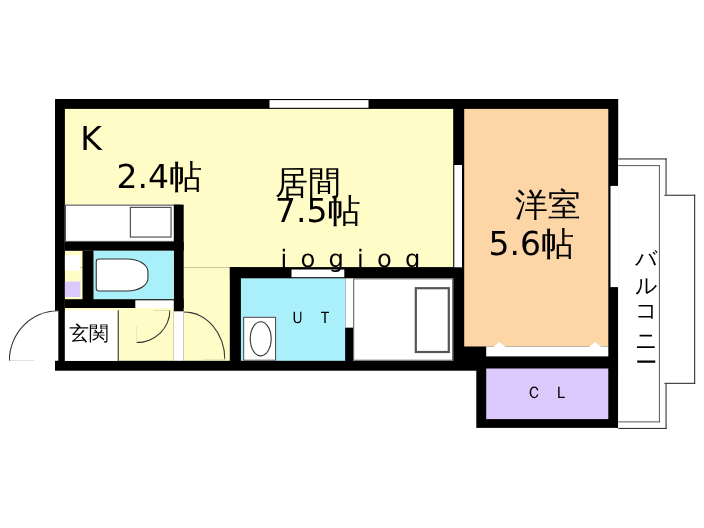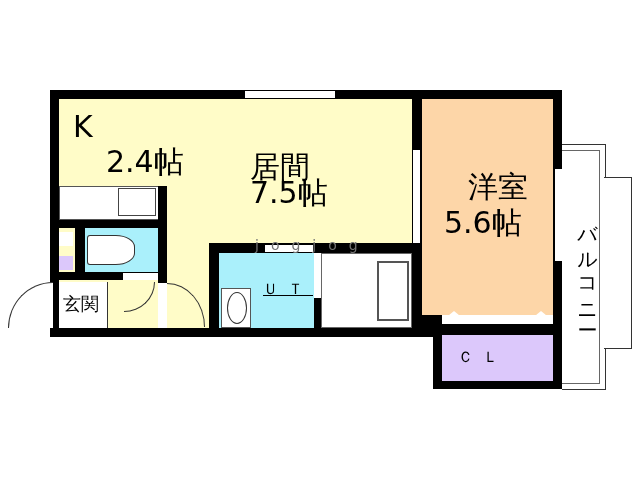--- a/index.html
+++ b/index.html
@@ -41,44 +41,44 @@
 <div class="label mid" style="left:63px;top:296px;">玄関</div>
 <div class="abs" style="left:8px;top:282px;width:45px;height:46px;border:1px solid #333;border-radius:100% 0 0 0;border-bottom:none;border-right:none;background:#fff;"></div>
 <div class="abs" style="left:124px;top:282px;width:31px;height:30px;border-right:1px solid #333;border-bottom:1px solid #333;border-radius:0 0 100% 0;"></div>
 <div class="abs" style="left:158px;top:283px;width:9px;height:45px;background:#fff;"></div>
 <div class="abs" style="left:167px;top:283px;width:38px;height:44px;border-top:1px solid #333;border-right:1px solid #333;border-radius:0 100% 0 0;"></div>
 
 <div class="abs wall" style="left:209px;top:243px;width:212px;height:10px;"></div>
 <div class="abs wall" style="left:209px;top:243px;width:10px;height:90px;"></div>
 <div class="abs" style="left:219px;top:253px;width:95px;height:75px;background:#aaf0fb;"></div>
 <div class="abs win" style="left:265px;top:245px;width:48px;height:7px;border:none;"></div>
-<div class="label sm" style="left:263px;top:282px;text-decoration:underline;">ＵＴ</div>
+<div class="label sm" style="left:263px;top:282px;">ＵＴ</div>
 <div class="abs" style="left:221px;top:288px;width:30px;height:40px;background:#fff;border:1px solid #555;"></div>
 <div class="abs" style="left:227px;top:292px;width:20px;height:32px;border:1px solid #333;border-radius:50%;"></div>
 <div class="abs" style="left:314px;top:253px;width:7px;height:45px;background:#fff;"></div>
 <div class="abs wall" style="left:314px;top:298px;width:7px;height:30px;"></div>
 <div class="abs" style="left:321px;top:253px;width:91px;height:75px;background:#fff;border:1px solid #666;"></div>
 <div class="abs" style="left:377px;top:261px;width:32px;height:60px;background:#fff;border:2px solid #555;"></div>
 
 <div class="label big" style="left:73px;top:112px;">K</div>
 <div class="label big" style="left:66px;top:147px;margin-left:40px;">2.4帖</div>
 <div class="label big" style="left:250px;top:152px;">居間</div>
 <div class="label big" style="left:250px;top:178px;">7.5帖</div>
-<div class="label" style="left:255px;top:238px;font-size:14px;color:#737373;letter-spacing:12px;">jogjog</div>
+<div class="label" style="left:255px;top:226px;font-size:22px;color:#000000;letter-spacing:12px;">jogjog</div>
 
 <div class="abs win" style="left:245px;top:91px;width:90px;height:7px;border:none;"></div>
 <div class="abs win" style="left:413px;top:150px;width:7px;height:93px;border:none;"></div>
 
 <div class="abs" style="left:422px;top:99px;width:131px;height:216px;background:#fdd6a8;"></div>
 <div class="label big" style="left:444px;top:172px;margin-left:24px;">洋室</div>
 <div class="label big" style="left:444px;top:208px;">5.6帖</div>
 <div class="abs" style="left:442px;top:315px;width:111px;height:9px;background:#fff;"></div>
 <div class="abs" style="left:443px;top:311px;width:0;height:0;border-left:11px solid transparent;border-right:11px solid transparent;border-bottom:9px solid #fff;"></div>
 <div class="abs" style="left:530px;top:311px;width:0;height:0;border-left:11px solid transparent;border-right:11px solid transparent;border-bottom:9px solid #fff;"></div>
 
 <div class="abs" style="left:442px;top:335px;width:111px;height:46px;background:#dcc8fb;"></div>
-<div class="label sm" style="left:458px;top:350px;">ＣＬ</div>
+<div class="label sm" style="left:478px;top:350px;">ＣＬ</div>
 
 <div class="abs win" style="left:555px;top:169px;width:7px;height:92px;border:none;"></div>
 <div class="abs" style="left:562px;top:144px;width:44px;height:246px;border:1px solid #333;border-left:none;background:#fff;"></div>
 <div class="abs" style="left:604px;top:177px;width:28px;height:172px;border:1px solid #333;border-left:none;background:#fff;"></div>
 <div class="abs" style="left:562px;top:150px;width:38px;height:234px;border:1px solid #666;border-left:none;"></div>
 <div class="label vert" style="left:578px;top:212px;">バルコニー</div>
 
 </body></html>

